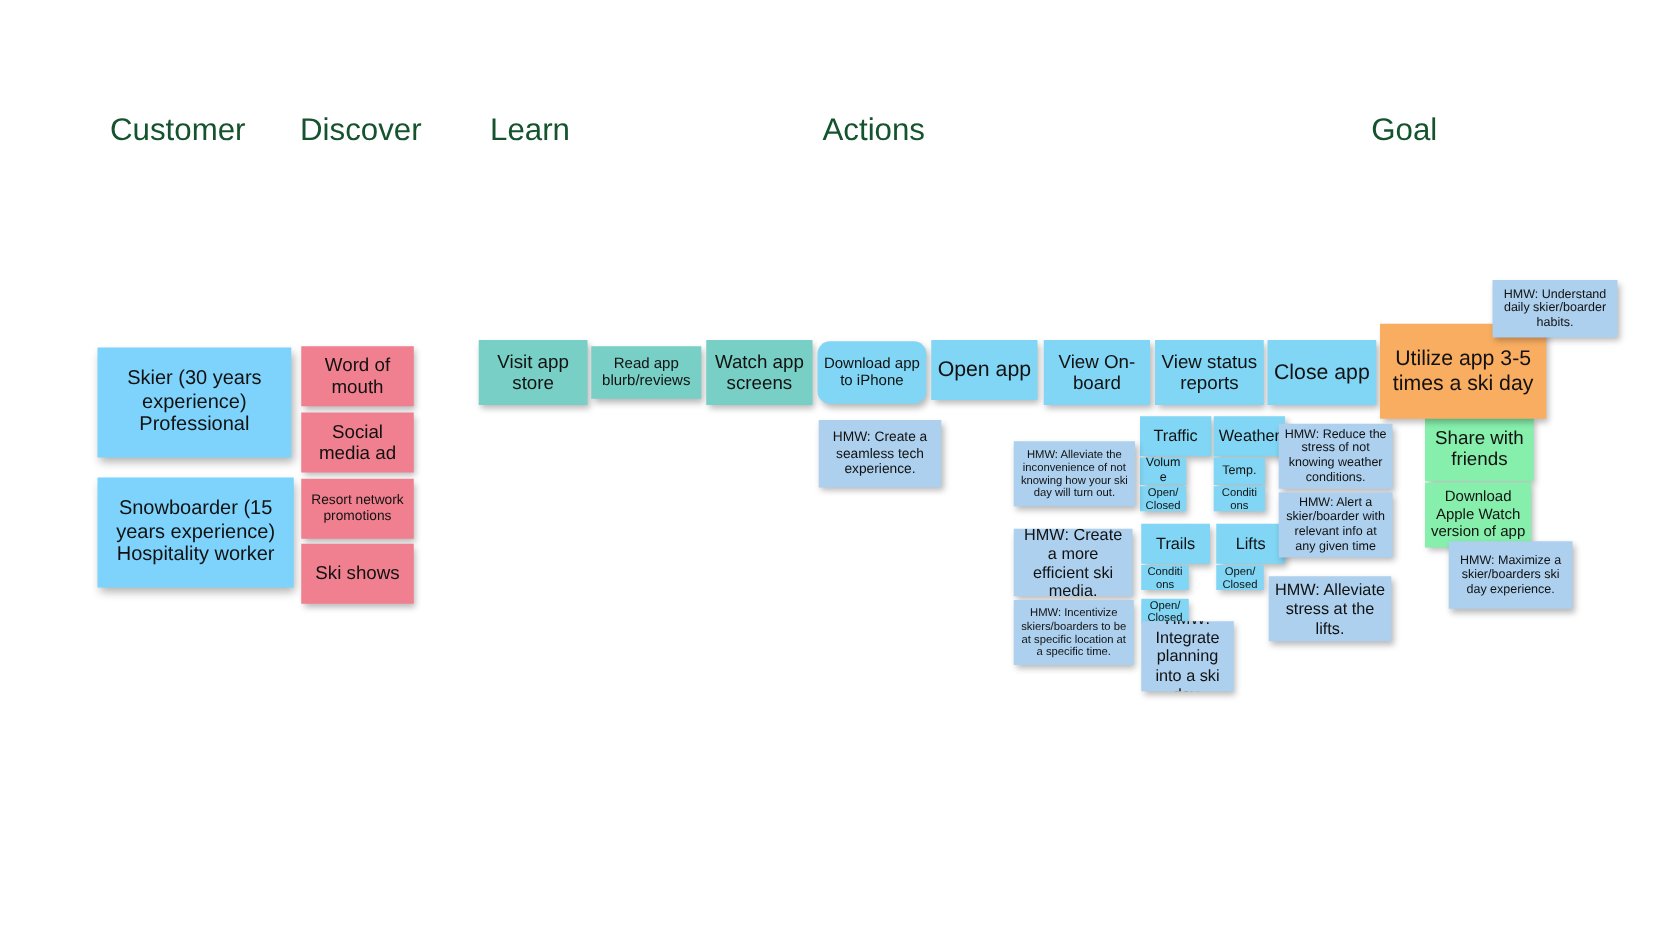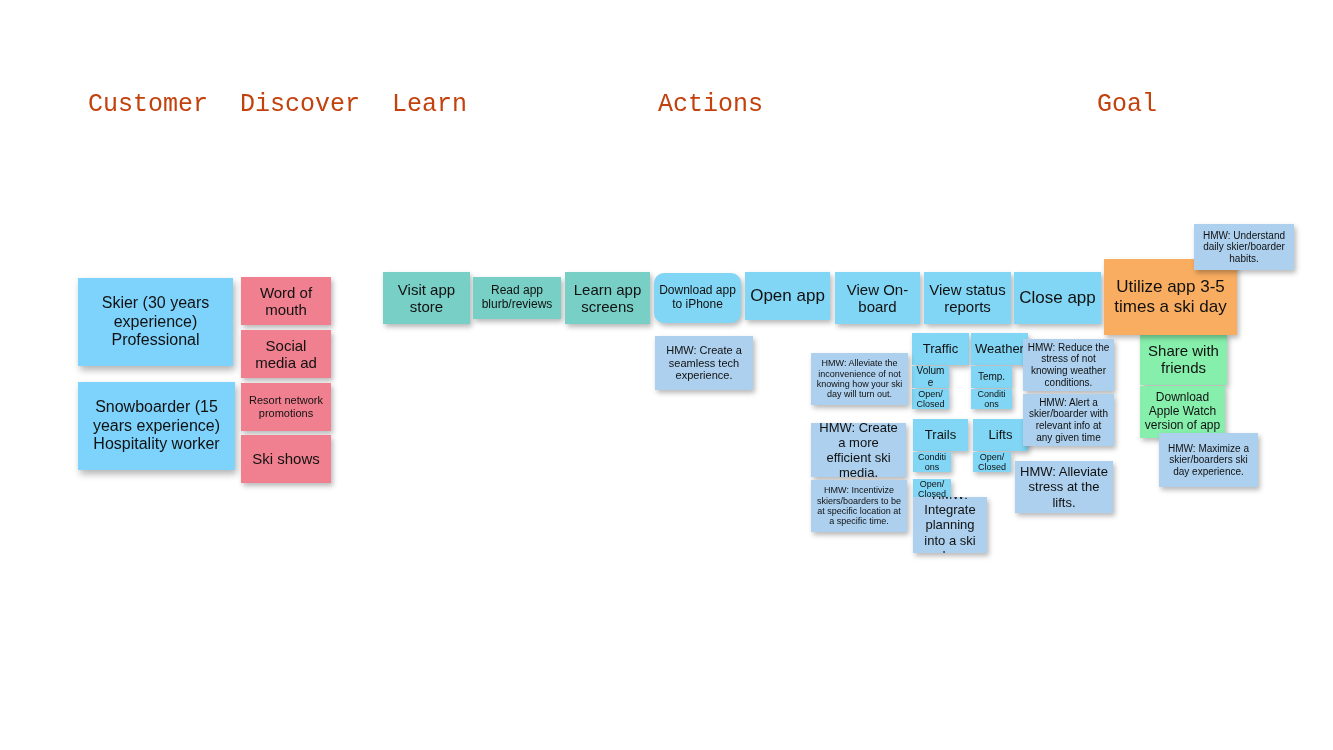--- a/index.html
+++ b/index.html
@@ -19,24 +19,24 @@
   #board {
     position: absolute;
     left: 0; top: 0;
     width: 1333px;
     height: 750px;
   }
 
   
   .col-header {
     position: absolute;
-    font-family: Liberation Mono, monospace;
+    font-family: Liberation Sans, sans-serif;
     font-size: 25px;
     font-weight: 400;
-    color: #c2410c;
+    color: #14532d;
     letter-spacing: 0px;
     white-space: nowrap;
     line-height: 1;
   }
 
   
   .card {
     position: absolute;
     box-sizing: border-box;
     display: flex;
@@ -107,21 +107,21 @@
   </div>
 
   <div>
     <div class="card c-teal fs-15" style="left:383px; top:272px; width:87px; height:52px; z-index:7;">
       <span>Visit app store</span>
     </div>
     <div class="card c-teal fs-12" style="left:473px; top:277px; width:88px; height:42px; z-index:7;">
       <span>Read app blurb/reviews</span>
     </div>
     <div class="card c-teal fs-15" style="left:565px; top:272px; width:85px; height:52px; z-index:7;">
-      <span>Learn app screens</span>
+      <span>Watch app screens</span>
     </div>
   </div>
 
   <div>
     <div class="card c-blue fs-12" style="left:654px; top:273px; width:87px; height:50px; z-index:8;border-radius:10px;">
       <span>Download app to iPhone</span>
     </div>
     <div class="card c-blue fs-17" style="left:745px; top:272px; width:85px; height:48px; z-index:8;">
       <span>Open app</span>
     </div>

